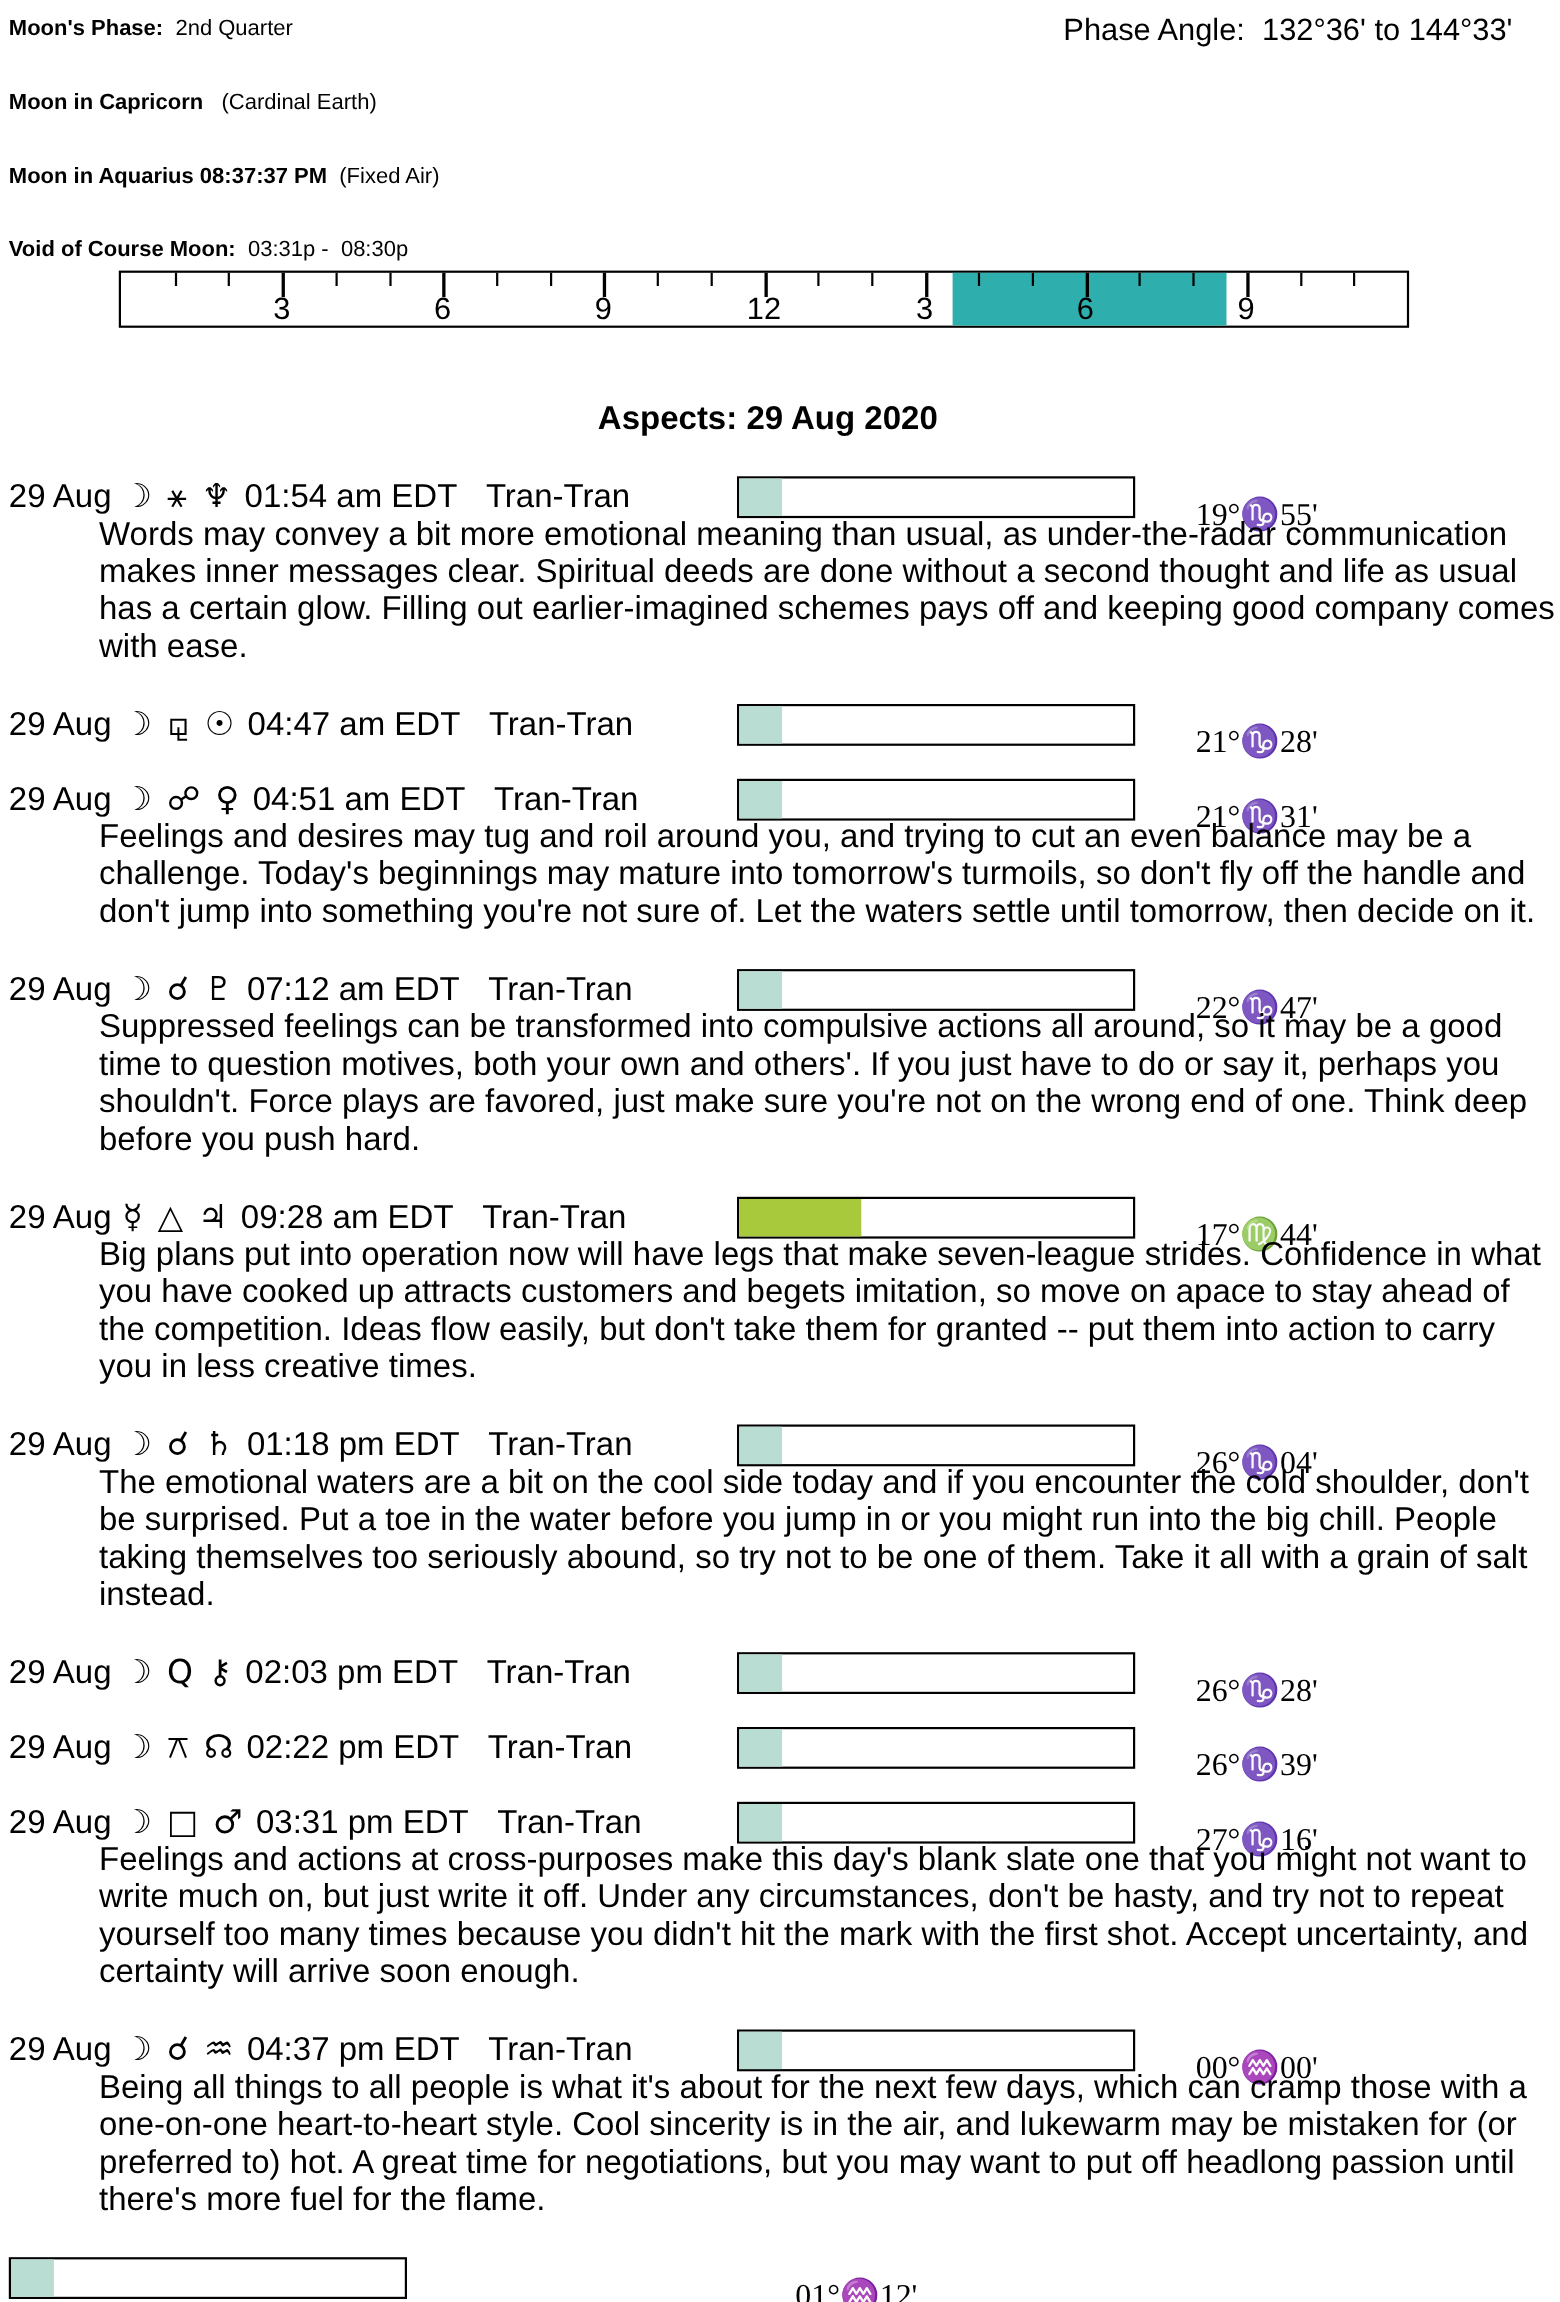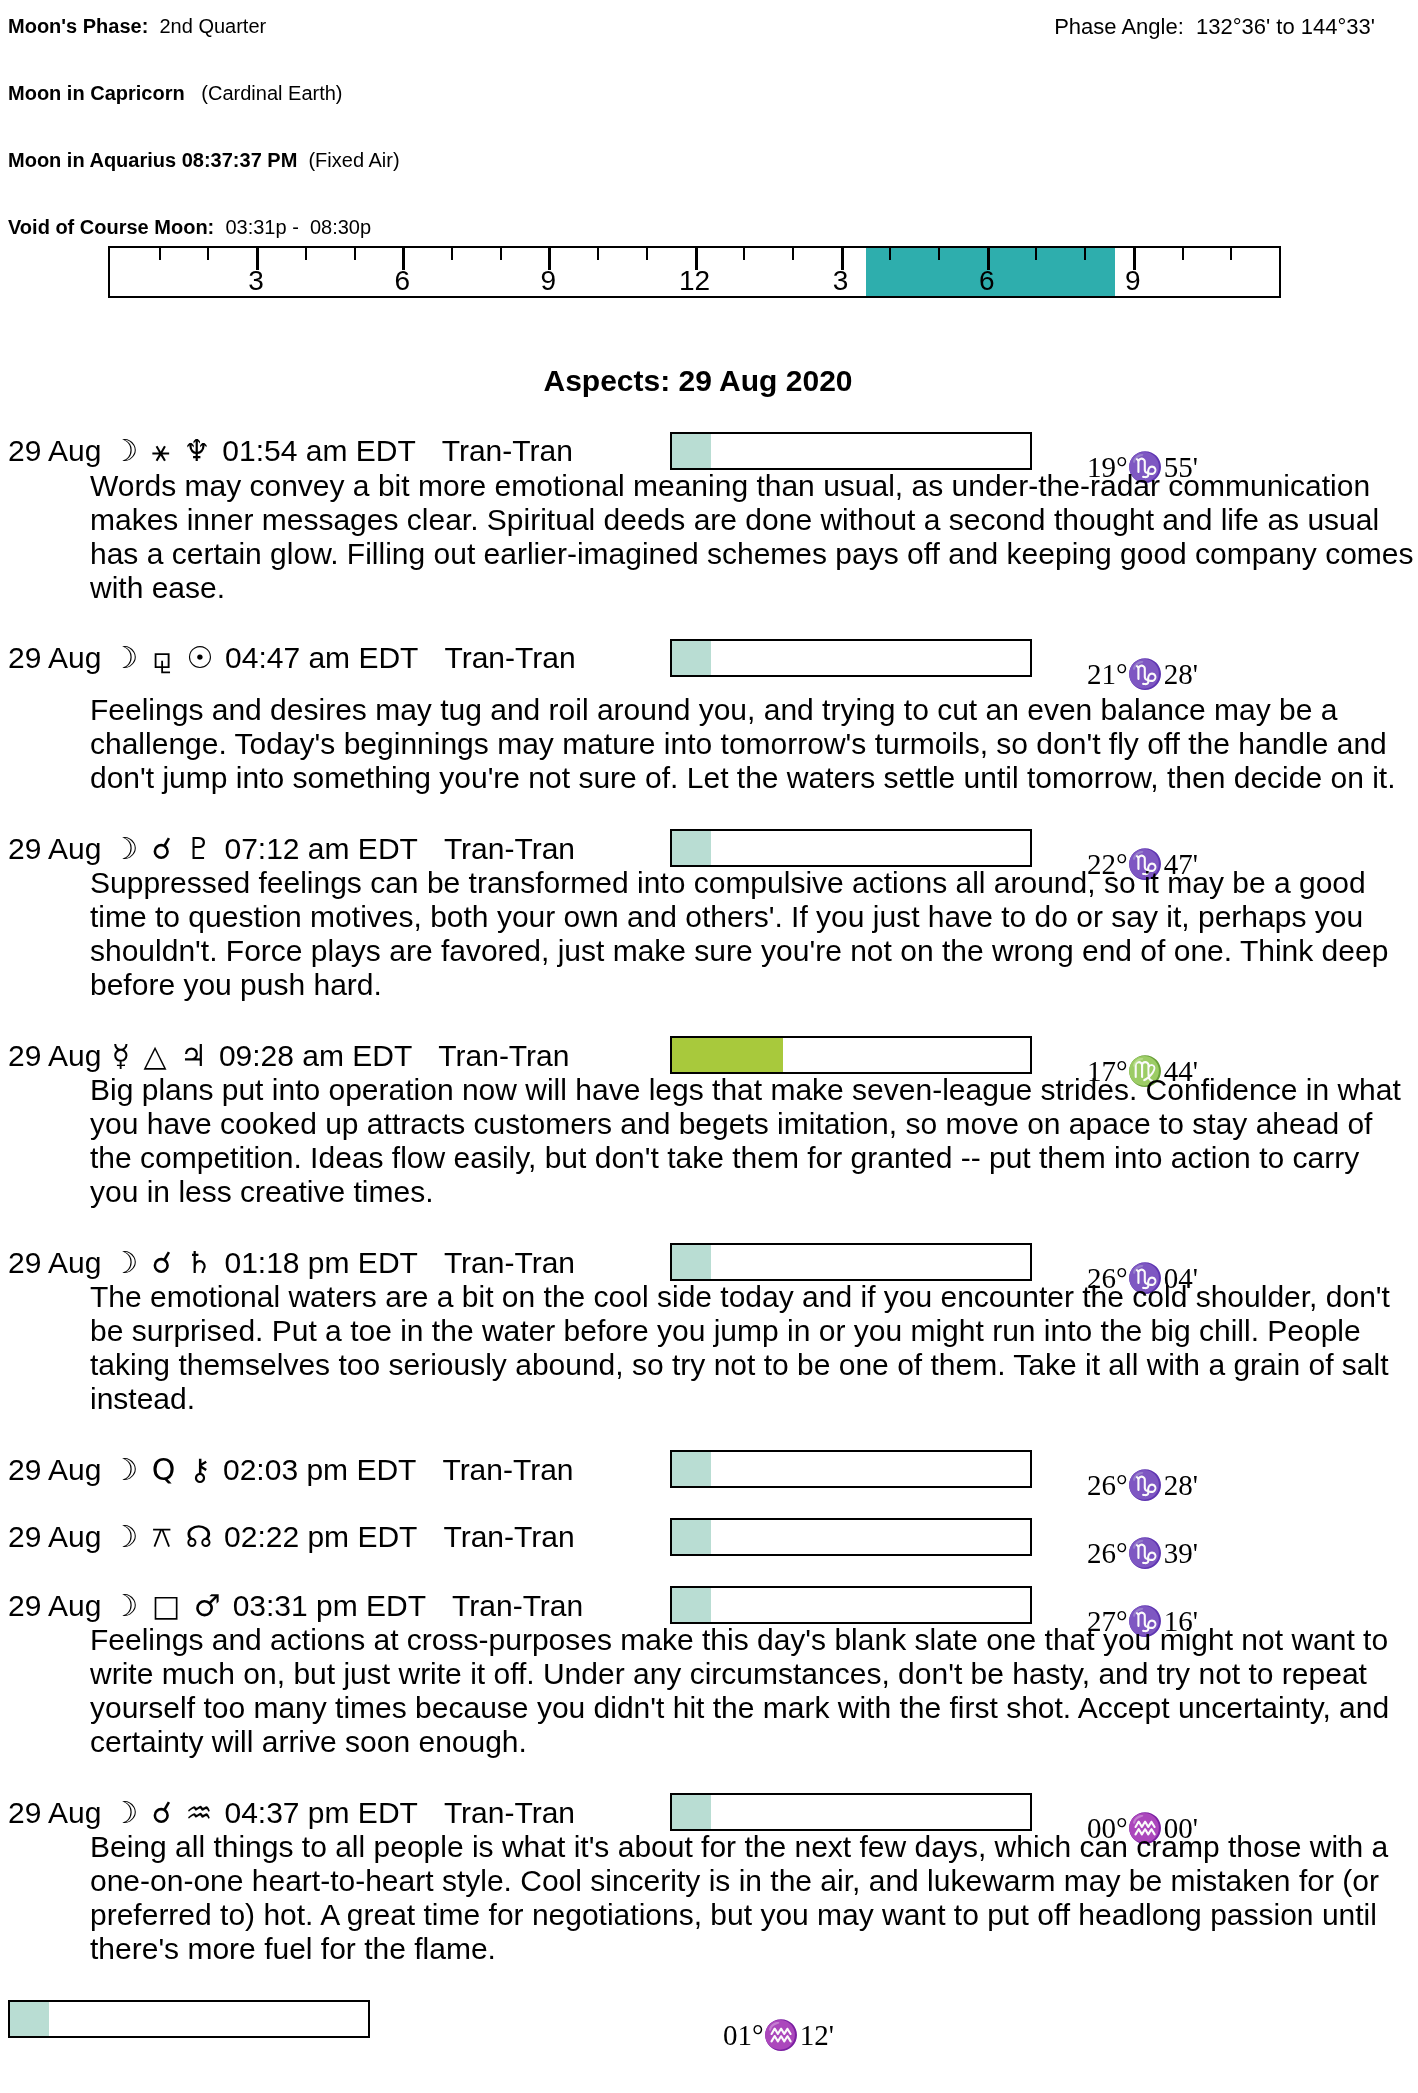--- a/index.html
+++ b/index.html
@@ -8,21 +8,21 @@
     font-family: "Liberation Sans", sans-serif;
     -webkit-font-smoothing: antialiased;
   }
   .page { padding: 10px 0 16px 8px; width: 1410px; }
 
   
   .top-row { display: flex; justify-content: space-between; align-items: flex-start; }
   .header-line { font-size: 20px; line-height: 32px; margin-bottom: 35px; white-space: pre-wrap; }
   .header-line .lbl { font-weight: bold; }
   .header-line .val { font-weight: normal; }
-  .phase-angle { font-size: 22px; line-height: 30px; margin-right: 43px; padding-top: 2px; white-space: pre-wrap; }
+  .phase-angle { font-size: 28px; line-height: 30px; margin-right: 43px; padding-top: 2px; white-space: pre-wrap; }
   .header-line.voc { margin-bottom: 3px; }
 
   
   .ruler {
     position: relative;
     margin-left: 100px;
     width: 1169px;
     height: 48px;
     border: 2px solid #000;
     background: #ffffff;
@@ -140,20 +140,29 @@
       </div>
       <div class="orb-bar">
         <div class="orb-fill" style="width: 11%; background: rgb(185, 221, 211);"></div>
       </div>
       <div class="a-deg">21°♑28'</div>
     </div>
 
   </div>
 
   <div class="aspect-block">
+    <div class="aspect-row">
+      <div class="aspect-left">
+        <span class="a-date">29 Aug</span><span class="a-sym">☽ ☍ ♀</span><span class="a-time">04:51 am EDT</span><span class="a-type">Tran-Tran</span>
+      </div>
+      <div class="orb-bar">
+        <div class="orb-fill" style="width: 11%; background: rgb(185, 221, 211);"></div>
+      </div>
+      <div class="a-deg">21°♑31'</div>
+    </div>
     <p class="interp">Feelings and desires may tug and roil around you, and trying to cut an even balance may be a challenge. Today's beginnings may mature into tomorrow's turmoils, so don't fly off the handle and don't jump into something you're not sure of. Let the waters settle until tomorrow, then decide on it.</p>
   </div>
 
   <div class="aspect-block">
     <div class="aspect-row">
       <div class="aspect-left">
         <span class="a-date">29 Aug</span><span class="a-sym">☽ ☌ ♇</span><span class="a-time">07:12 am EDT</span><span class="a-type">Tran-Tran</span>
       </div>
       <div class="orb-bar">
         <div class="orb-fill" style="width: 11%; background: rgb(185, 221, 211);"></div>

